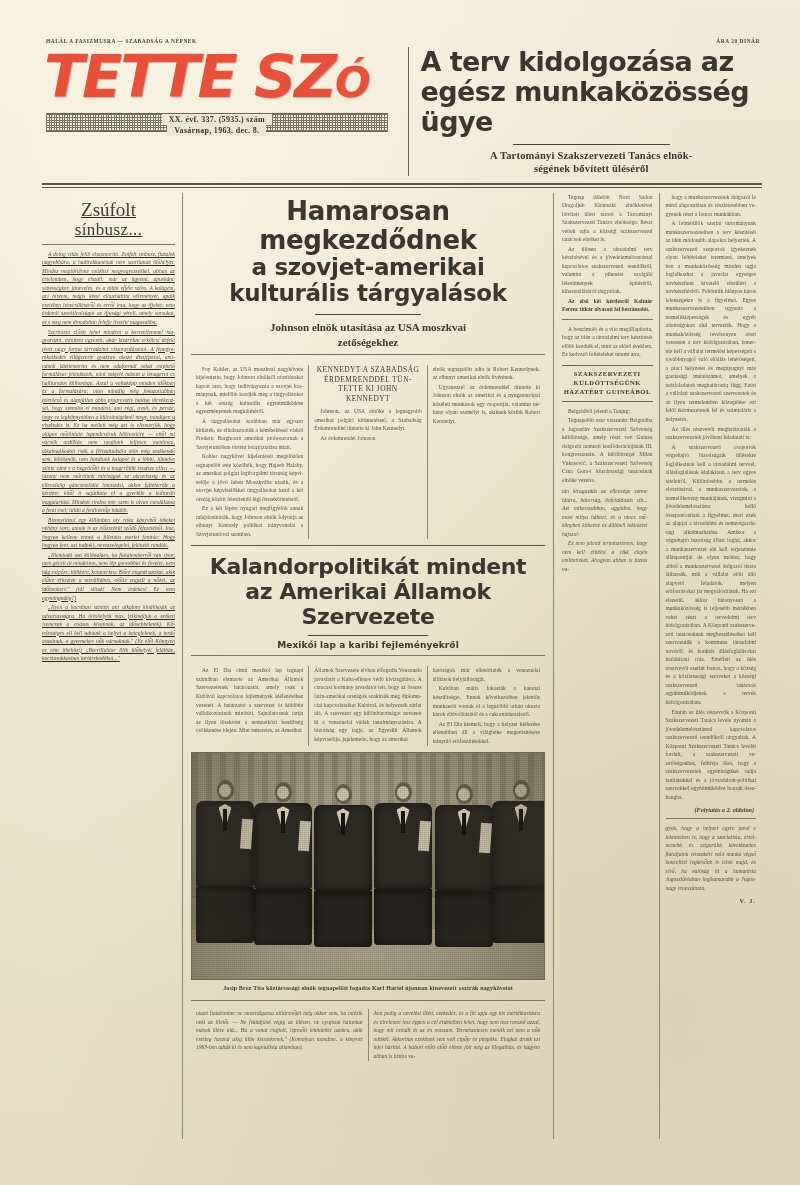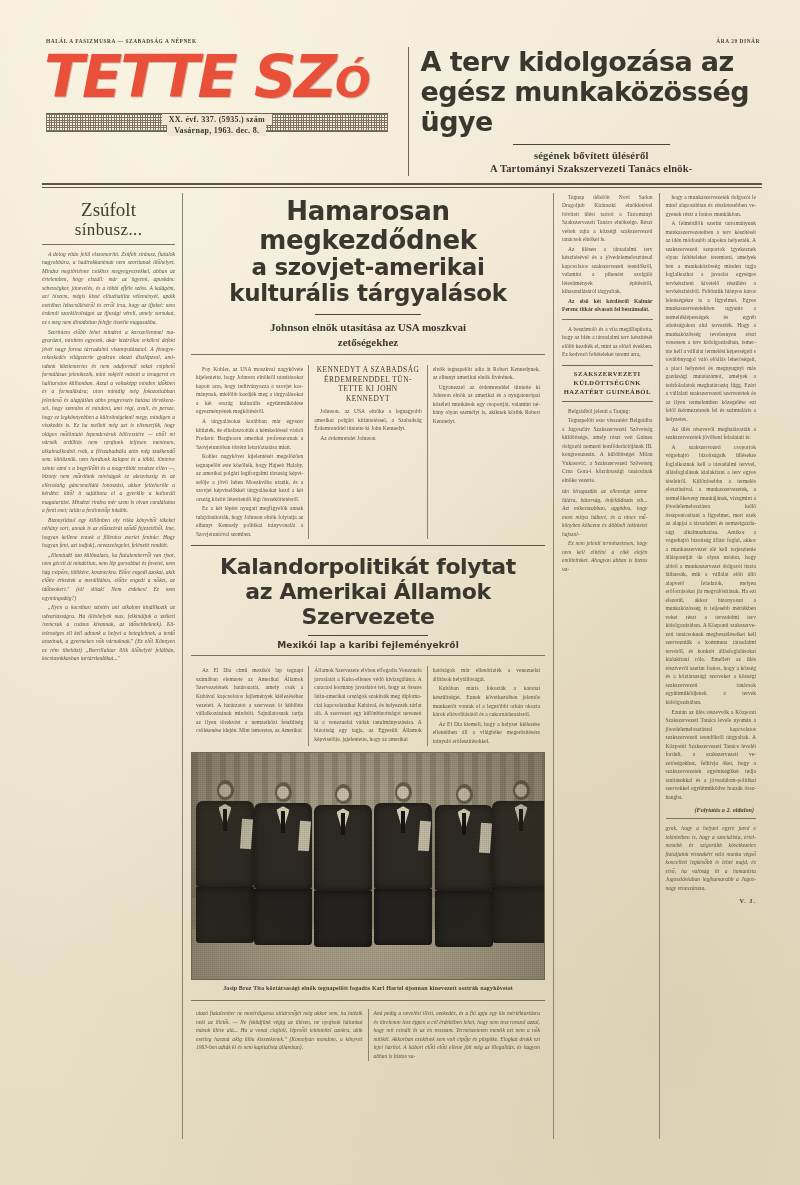--- a/index.html
+++ b/index.html
@@ -55,21 +55,21 @@
   .banner-rule{border:0;border-top:1.4px solid #4a463a;width:46%;margin:6px auto 4px;}
   .banner-sub{
     font-family:"Liberation Serif",serif;font-weight:bold;font-size:10.5px;
     line-height:1.28;text-align:center;color:#3a372e;letter-spacing:.2px;
   }
   .mh-rule{border:0;border-top:2px solid #5d5644;margin:7px 0 0;}
   .mh-rule2{border:0;border-top:1px solid #5d5644;margin:2px 0 5px;}
 
   
   .body{display:flex;margin-top:4px;height:946px;}
-  .colA{width:133px;padding-right:7px;}
+  .colA{width:133px;padding-right:7px;text-decoration:underline;}
   .colMid{flex:1;border-left:1px solid #8b8470;border-right:1px solid #8b8470;
           padding:0 8px;display:flex;flex-direction:column;}
   .colR{width:200px;padding-left:8px;display:flex;}
   .colR .rc{flex:1;}
   .colR .rc+.rc{border-left:1px solid #8b8470;padding-left:6px;}
   .colR .rc{padding-right:6px;}
 
   p{margin:0 0 1px;}
   .tx{
     font-size:5.5px;line-height:1.55;text-align:justify;
@@ -201,22 +201,22 @@
         <span>Vasárnap, 1963. dec. 8.</span>
       </div>
     </div>
     <div class="mh-right">
       <div class="banner">
         <div>A terv kidolgozása az</div>
         <div>egész munkaközösség ügye</div>
       </div>
       <hr class="banner-rule">
       <div class="banner-sub">
+        <div>A Tartományi Szakszervezeti Tanács elnök-</div>
         <div>ségének bővített üléséről</div>
-        <div>A Tartományi Szakszervezeti Tanács elnök-</div>
       </div>
     </div>
   </div>
   <hr class="mh-rule">
   <hr class="mh-rule2">
 
   <div class="body">
 
     <div class="colA">
       <div class="kicker">
@@ -265,21 +265,21 @@
         </div>
         <div class="c">
           <p class="tx noind">elnök tegnapelőtt adta át Robert Kennedynek, az el­hunyt amerikai elnök fivé­rének.</p>
           <p class="tx">Ugyanezzel az érdemrend­del tüntette ki Johnson el­nök az amerikai és a nyugat­európai közéleti munkások egy csoportját, valamint né­hány olyan személyt is, akiknek köribk Robert Kennedyt.</p>
         </div>
       </div>
 
       <hr class="hr-med">
 
       <div class="head2">
-        <div>Kalandorpolitikát folytat</div>
+        <div>Kalandorpolitikát mindent</div>
         <div>az Amerikai Államok Szervezete</div>
       </div>
       <hr class="head2-rule">
       <div class="head2-sub">Mexikói lap a karibi fejleményekről</div>
       <hr class="hr-thin">
 
       <div class="sub3col">
         <div class="c">
           <p class="tx">Az El Dia című mexikói lap tegnapi számában elem­zete az Amerikai Államok Szervezetének határozatát, amely csak a Kubával kap­csolatos fejlemények kiéle­zéséhez vezetett. A határ­zatot a szervezet öt küldötte vállalkozásának minősíti. Sajnálatosnak tartja az ilyen törekvést a nemzetközi fe­szültség csökkenése idején. Mint ismeretes, az Amerikai</p>
         </div>

